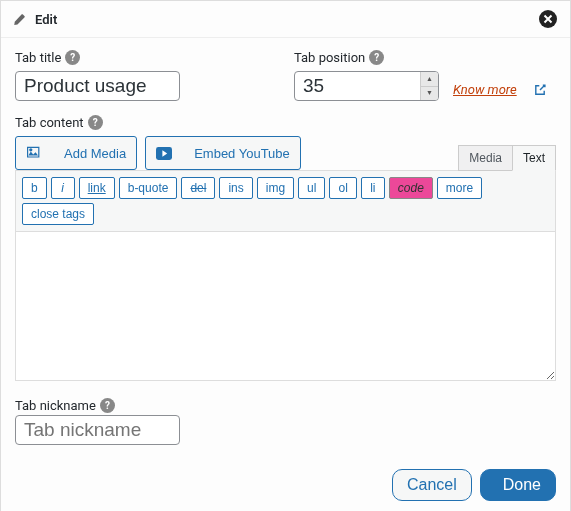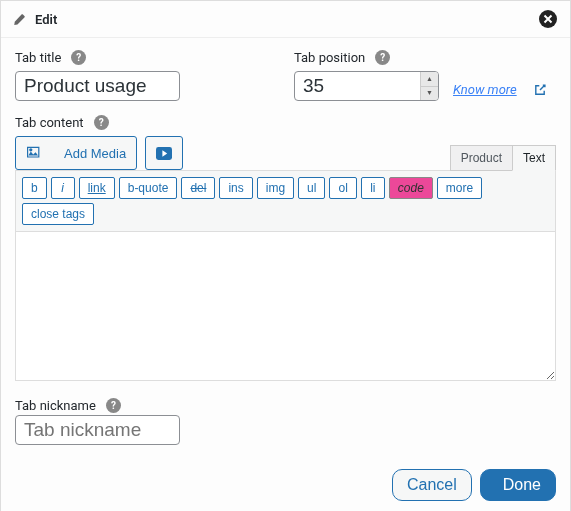--- a/index.html
+++ b/index.html
@@ -5,30 +5,30 @@
 * { box-sizing: border-box; margin: 0; padding: 0; }
 body { font-family: -apple-system, "Segoe UI", Roboto, Arial, sans-serif; font-size: 13px; color: #23282d; background: #fff; }
 .dialog { width: 571px; border: 1px solid #ddd; background: #fdfdfd; }
 .header { display: flex; align-items: center; justify-content: space-between; padding: 8px 12px; border-bottom: 1px solid #eee; }
 .header-left { display: flex; align-items: center; gap: 8px; }
 .header-title { font-weight: 600; font-size: 13px; }
 .close-btn { cursor: pointer; font-size: 20px; line-height: 1; color: #222; }
 .body { padding: 12px 14px 16px; }
 .row { display: flex; gap: 14px; }
 .field { display: flex; flex-direction: column; gap: 4px; }
-.field-label { display: flex; align-items: center; gap: 10px; font-size: 13px; color: #23282d; margin-bottom: 2px; }
+.field-label { display: flex; align-items: center; gap: 4px; font-size: 13px; color: #23282d; margin-bottom: 2px; }
 .help { width: 15px; height: 15px; border-radius: 50%; background: #888; color: #fff; display: inline-flex; align-items: center; justify-content: center; font-size: 10px; font-weight: bold; cursor: pointer; }
 input[type=text], input[type=number] { border: 1px solid #8c8f94; border-radius: 4px; padding: 4px 8px; font-size: 19px; height: 30px; background: #fff; color: #2c3338; }
 .tab-title-input { width: 165px; }
 .spinner-wrap { position: relative; width: 145px; }
 .tab-pos-input { width: 100%; padding-right: 22px; }
 .spinner-btns { position: absolute; right: 1px; top: 1px; bottom: 1px; width: 18px; background: #e8e8e8; border-left: 1px solid #ccc; border-radius: 0 3px 3px 0; display: flex; flex-direction: column; }
 .spinner-btns span { flex: 1; display: flex; align-items: center; justify-content: center; font-size: 7px; color: #555; cursor: pointer; }
 .spinner-btns span:first-child { border-bottom: 1px solid #ccc; }
-.know-more { display: inline-flex; align-items: center; gap: 16px; color: #3b82f6; text-decoration: underline; font-style: italic; font-size: 13px; cursor: pointer; align-self: flex-end; margin-bottom: 4px; }
+.know-more { display: inline-flex; align-items: center; gap: 16px; color: #c2410c; text-decoration: underline; font-style: italic; font-size: 13px; cursor: pointer; align-self: flex-end; margin-bottom: 4px; }
 .content-section { margin-top: 14px; }
 .media-row { display: flex; align-items: flex-end; gap: 8px; margin-top: 6px; }
 .btn { border: 1px solid #2271b1; color: #2271b1; background: #f6f7f7; padding: 16px 10px; border-radius: 3px; font-size: 13px; cursor: pointer; display: inline-flex; align-items: center; gap: 22px; height: 30px; }
 .btn-icon { display: inline-flex; }
 .tab-switch { margin-left: auto; display: flex; }
 .tab-switch button { border: 1px solid #ccc; background: #f0f0f1; padding: 5px 10px; font-size: 12px; color: #50575e; cursor: pointer; margin-bottom: -1px; }
 .tab-switch button.active { background: #f6f7f7; border-bottom-color: #f6f7f7; color: #1d2327; text-align: right; }
 .tab-switch button:first-child { border-right: none; }
 .toolbar { display: flex; flex-wrap: wrap; gap: 4px; padding: 6px 6px; border: 1px solid #ddd; border-bottom: none; background: #f6f7f7; }
 .tbtn { border: 1px solid #2271b1; color: #2271b1; background: #fff; padding: 3px 8px; border-radius: 2px; font-size: 12px; cursor: pointer; min-width: 24px; text-align: center; }
@@ -116,23 +116,24 @@
           </span>
           <span>Add Media</span>
         </button>
         <button class="btn">
           <span class="btn-icon">
             <svg width="16" height="13" viewBox="0 0 20 16">
                 <rect width="20" height="16" rx="3" fill="#2271b1"></rect>
                 <path d="M8 4v8l6-4z" fill="#fff"></path>
               </svg>
           </span>
+          <span>Embed YouTube</span>
         </button>
         <div class="tab-switch">
-          <button>Product</button>
+          <button>Media</button>
           <button class="active">Text</button>
         </div>
       </div>
 
       <div class="toolbar">
         <button class="tbtn">b</button>
         <button class="tbtn i">i</button>
         <button class="tbtn link">link</button>
         <button class="tbtn">b-quote</button>
         <button class="tbtn del">del</button>

